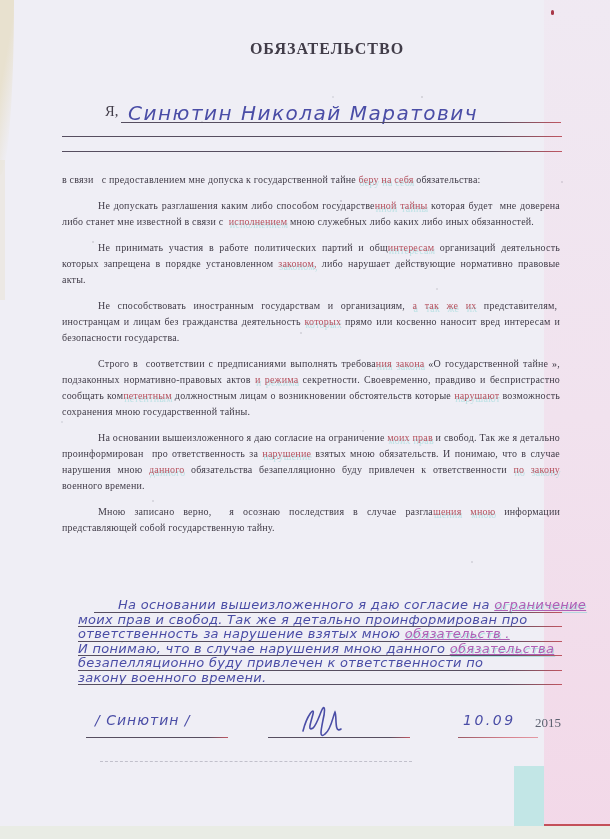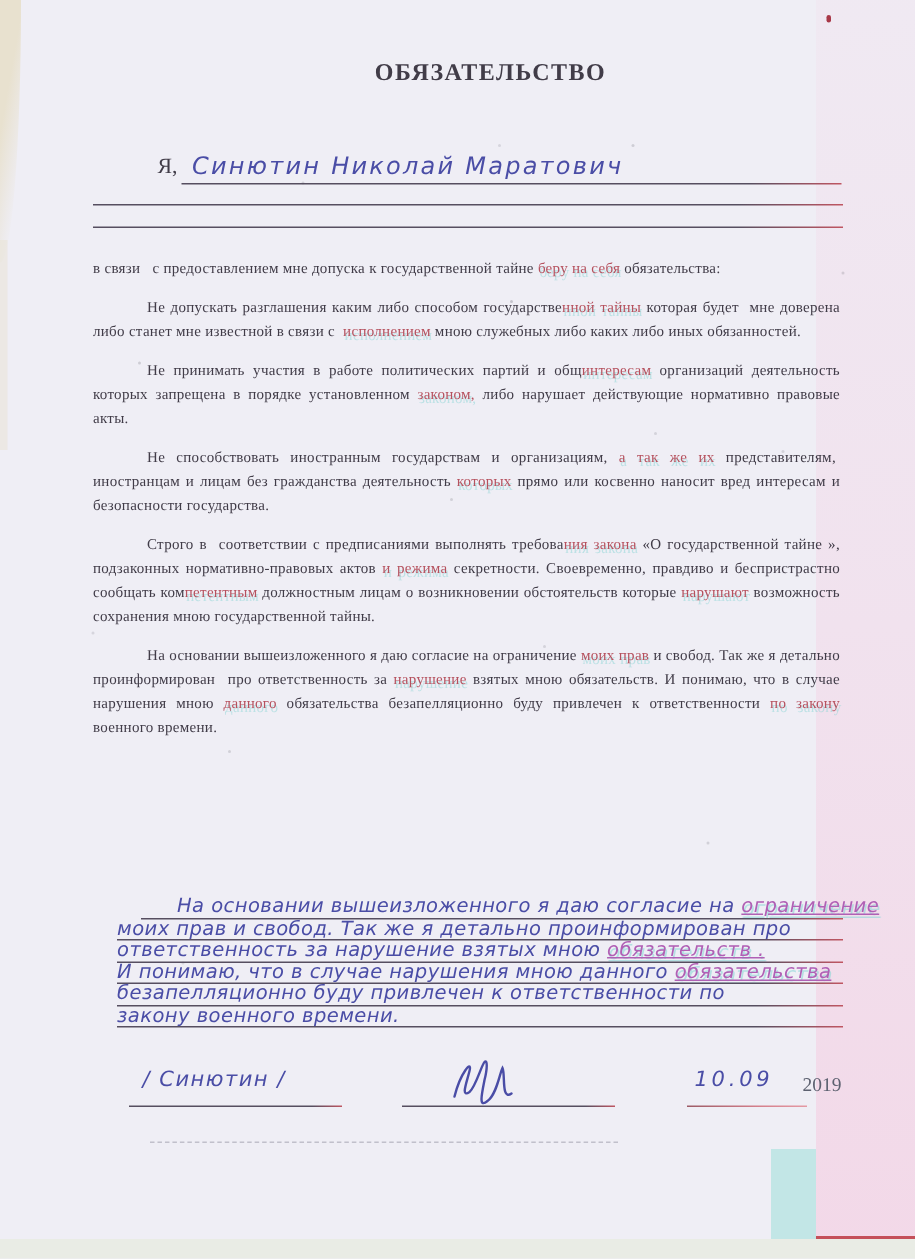--- a/index.html
+++ b/index.html
@@ -45,21 +45,21 @@
     text-align:center;font-weight:bold;font-size:16px;letter-spacing:1px;}
   .prefix{position:absolute;left:105px;top:103px;font-size:14.5px;}
   .body-text{position:absolute;left:62px;top:172px;width:498px;
     font-size:10px;line-height:16px;letter-spacing:.2px;text-align:justify;}
   .body-text p{margin:0 0 10px;}
   .body-text p.indent{text-indent:36px;}
   .seg-dark{color:var(--ink_dark);}
   .seg-red{color:var(--ink_red);text-shadow:1px 2.5px 0 rgba(137,214,214,.5);}
   
   .hand{font-family:"DejaVu Sans",sans-serif;font-style:italic;color:var(--ink_blue);}
-  .name-hand{position:absolute;left:128px;top:101px;font-size:16px;letter-spacing:1.5px;white-space:nowrap;}
+  .name-hand{position:absolute;left:128px;top:101px;font-size:20px;letter-spacing:1.5px;white-space:nowrap;}
   .hand-block{position:absolute;left:78px;top:597px;width:484px;}
   .hand-line{position:relative;height:14.5px;white-space:nowrap;overflow:visible;
     font-size:13px;letter-spacing:.3px;line-height:15px;}
   .hand-line .liner{position:absolute;left:0;bottom:-1px;width:100%;height:1px;
     background:linear-gradient(to right,var(--rule_dark),var(--rule_dark) 88%,var(--rule_red));}
   .hand-line.first{padding-left:40px;}
   .hand-line.first .liner{left:16px;width:calc(100% - 16px);}
   .seg-blue{color:var(--ink_blue);}
   .seg-magenta{color:var(--ink_magenta);text-shadow:1px 2px 0 rgba(140,215,215,.6);text-decoration:underline;}
   
@@ -90,20 +90,21 @@
   <div class="rule" style="left:62px;top:136px;width:500px;"></div>
   <div class="rule" style="left:62px;top:151px;width:500px;"></div>
 
   <div class="body-text">
     <p><span class="seg-dark">в связи&nbsp;&nbsp; с предоставлением мне допуска к государственной тайне </span><span class="seg-red">беру на себя</span><span class="seg-dark"> обязательства:</span></p>
     <p class="indent"><span class="seg-dark">Не допускать разглашения каким либо способом государстве</span><span class="seg-red">нной тайны</span><span class="seg-dark"> которая будет&nbsp; мне доверена либо станет мне известной в связи с&nbsp; </span><span class="seg-red">исполнением</span><span class="seg-dark"> мною служебных либо каких либо иных обязанностей.</span></p>
     <p class="indent"><span class="seg-dark">Не принимать участия в работе политических партий и общ</span><span class="seg-red">интересам</span><span class="seg-dark"> организаций деятельность которых запрещена в порядке установленном </span><span class="seg-red">законом,</span><span class="seg-dark"> либо нарушает действующие нормативно правовые акты.</span></p>
     <p class="indent"><span class="seg-dark">Не способствовать иностранным государствам и организациям, </span><span class="seg-red">а так же их</span><span class="seg-dark"> представителям,&nbsp; иностранцам и лицам без гражданства деятельность </span><span class="seg-red">которых</span><span class="seg-dark"> прямо или косвенно наносит вред интересам и безопасности государства.</span></p>
     <p class="indent"><span class="seg-dark">Строго в&nbsp; соответствии с предписаниями выполнять требова</span><span class="seg-red">ния закона</span><span class="seg-dark"> «О государственной тайне », подзаконных нормативно-правовых актов </span><span class="seg-red">и режима</span><span class="seg-dark"> секретности. Своевременно, правдиво и беспристрастно сообщать ком</span><span class="seg-red">петентным</span><span class="seg-dark"> должностным лицам о возникновении обстоятельств которые </span><span class="seg-red">нарушают</span><span class="seg-dark"> возможность сохранения мною государственной тайны.</span></p>
     <p class="indent"><span class="seg-dark">На основании вышеизложенного я даю согласие на ограничение </span><span class="seg-red">моих прав</span><span class="seg-dark"> и свобод. Так же я детально проинформирован&nbsp; про ответственность за </span><span class="seg-red">нарушение</span><span class="seg-dark"> взятых мною обязательств. И понимаю, что в случае нарушения мною </span><span class="seg-red">данного</span><span class="seg-dark"> обязательства безапелляционно буду привлечен к ответственности </span><span class="seg-red">по закону</span><span class="seg-dark"> военного времени.</span></p>
+    <p class="indent"><span class="seg-dark">Мною записано верно,&nbsp; я осознаю последствия в случае разгла</span><span class="seg-red">шения мною</span><span class="seg-dark"> информации представляющей собой государственную тайну.</span></p>
   </div>
 
   <div class="hand-block">
     <div class="hand hand-line first">
       <span><span class="seg-blue">На основании вышеизложенного я даю согласие на </span><span class="seg-magenta">ограничение</span></span>
       <span class="liner"></span>
     </div>
     <div class="hand hand-line">
       <span><span class="seg-blue">моих прав и свобод. Так же я детально проинформирован про</span></span>
       <span class="liner"></span>
@@ -131,21 +132,21 @@
 
   <span class="scribble">
     <svg width="56" height="38" viewBox="0 0 56 38">
       <path d="M7 28 C11 12, 19 3, 17 11 C15 19, 11 29, 17 25 C21 22, 25 7, 27 5 C29 3, 29 9, 27 17 C25 27, 23 36, 29 31 C35 27, 37 13, 39 9 C41 13, 38 31, 45 26"></path>
     </svg>
   </span>
   <div class="rule" style="left:268px;top:737px;width:142px;"></div>
 
   <span class="hand date-hand">10.09</span>
   <div class="rule-red" style="left:458px;top:737px;width:80px;"></div>
-  <span class="year-typed">2019</span>
+  <span class="year-typed">2015</span>
 
   <div class="dotted-sep"></div>
 
   <div class="bottom-edge"></div>
   <div class="bottom-strip"></div>
   <div class="bottom-red"></div>
 
 </div>
 
 </body></html>

